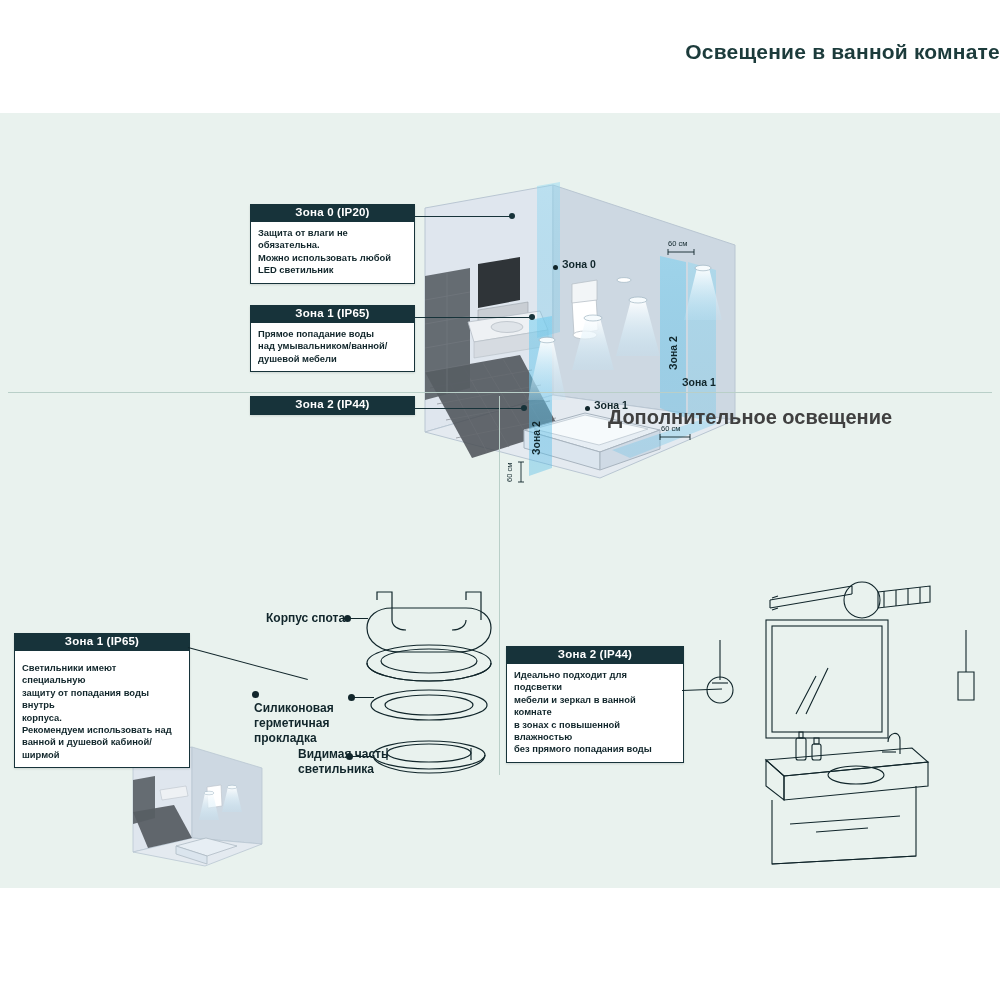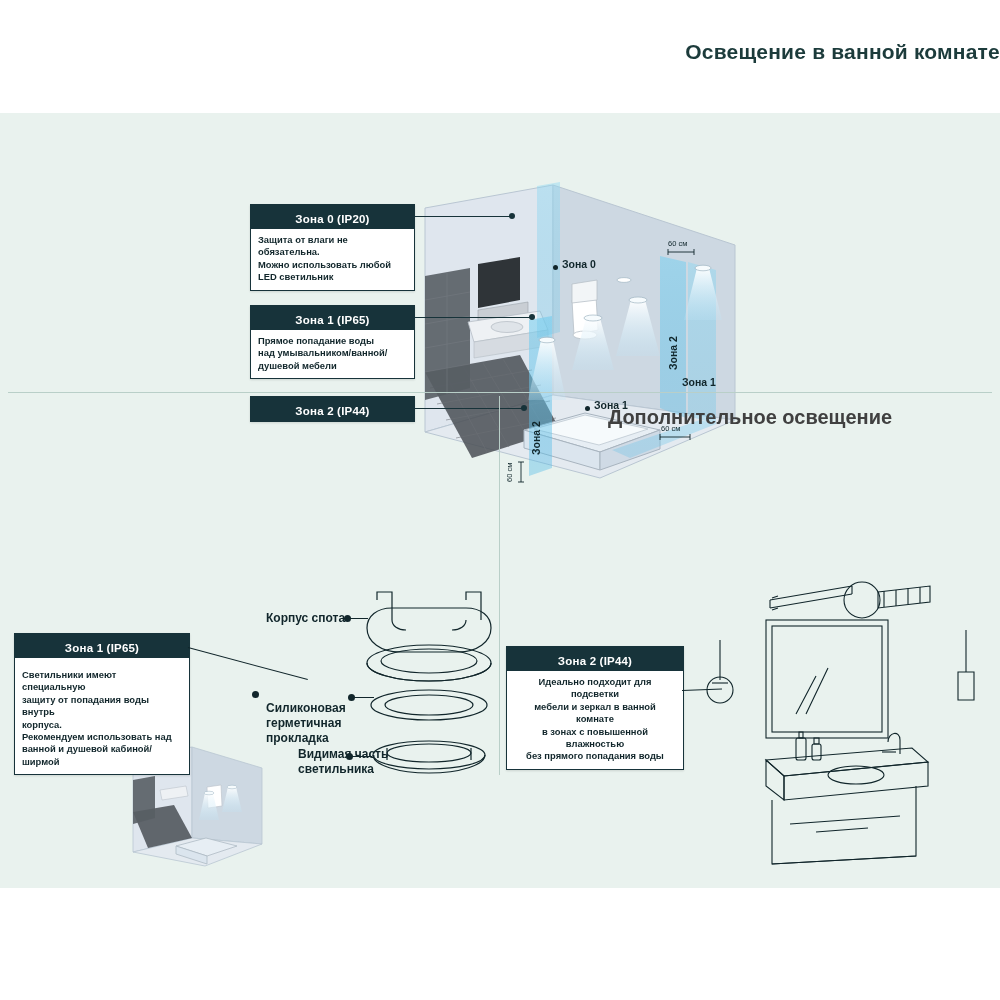--- a/index.html
+++ b/index.html
@@ -38,21 +38,21 @@
     position:absolute;left:499px;top:396px;width:1px;height:379px;background:#b9cfc8;
   }
 
   
   .callout{
     position:absolute;background:#ffffff;border:1px solid #17333a;
     box-shadow:0 1px 2px rgba(0,0,0,.12);
   }
   .callout .hd{
     background:#17333a;color:#ffffff;font-size:11.5px;font-weight:bold;
-    padding:8px 8px 4px 8px;text-align:center;letter-spacing:.2px;
+    padding:1px 8px 4px 8px;text-align:center;letter-spacing:.2px;
   }
   .callout .bd{
     color:#11262b;font-size:9.4px;line-height:1.32;font-weight:bold;
     padding:5px 7px 6px 7px;
   }
   .leader{position:absolute;background:#17333a;height:1px;}
   .dot{position:absolute;width:6px;height:6px;border-radius:50%;background:#17333a;}
 
   
   .zlab{position:absolute;font-size:10.5px;font-weight:bold;color:#10262b;white-space:nowrap;}
@@ -313,34 +313,34 @@
 корпуса.
 Рекомендуем использовать над
 ванной и душевой кабиной/ширмой</div>
   </div>
   <div class="pline" style="left:188px;top:647px;width:124px;transform:rotate(15deg);transform-origin:left center;"></div>
 
   <div class="plabel" style="left:266px;top:611px;">Корпус спота</div>
   <div class="pline" style="left:342px;top:618px;width:26px;"></div>
   <div class="pdot" style="left:344px;top:615px;"></div>
 
-  <div class="plabel" style="left:266px;top:686px;white-space:pre-line;margin-top:15px;">Силиконовая
+  <div class="plabel" style="left:254px;top:686px;white-space:pre-line;margin-top:15px;">Силиконовая
 герметичная
 прокладка</div>
   <div class="pdot" style="left:252px;top:691px;"></div>
   <div class="pline" style="left:350px;top:697px;width:24px;"></div>
   <div class="pdot" style="left:348px;top:694px;"></div>
 
   <div class="plabel" style="left:266px;top:747px;white-space:pre-line;margin-left:32px;">Видимая часть
 светильника</div>
   <div class="pline" style="left:348px;top:756px;width:24px;"></div>
   <div class="pdot" style="left:346px;top:753px;"></div>
 
   <div class="callout" style="left:506px;top:646px;width:176px;">
     <div class="hd">Зона 2  (IP44)</div>
-    <div class="bd" style="white-space:pre-line;text-align:center;">Идеально подходит для подсветки
+    <div class="bd" style="white-space:pre-line;">Идеально подходит для подсветки
 мебели и зеркал в ванной комнате
 в зонах с повышенной влажностью
 без прямого попадания воды</div>
   </div>
   <div class="pline" style="left:682px;top:690px;width:40px;transform:rotate(-2deg);transform-origin:left center;"></div>
 
 </div>
 
 </body></html>

